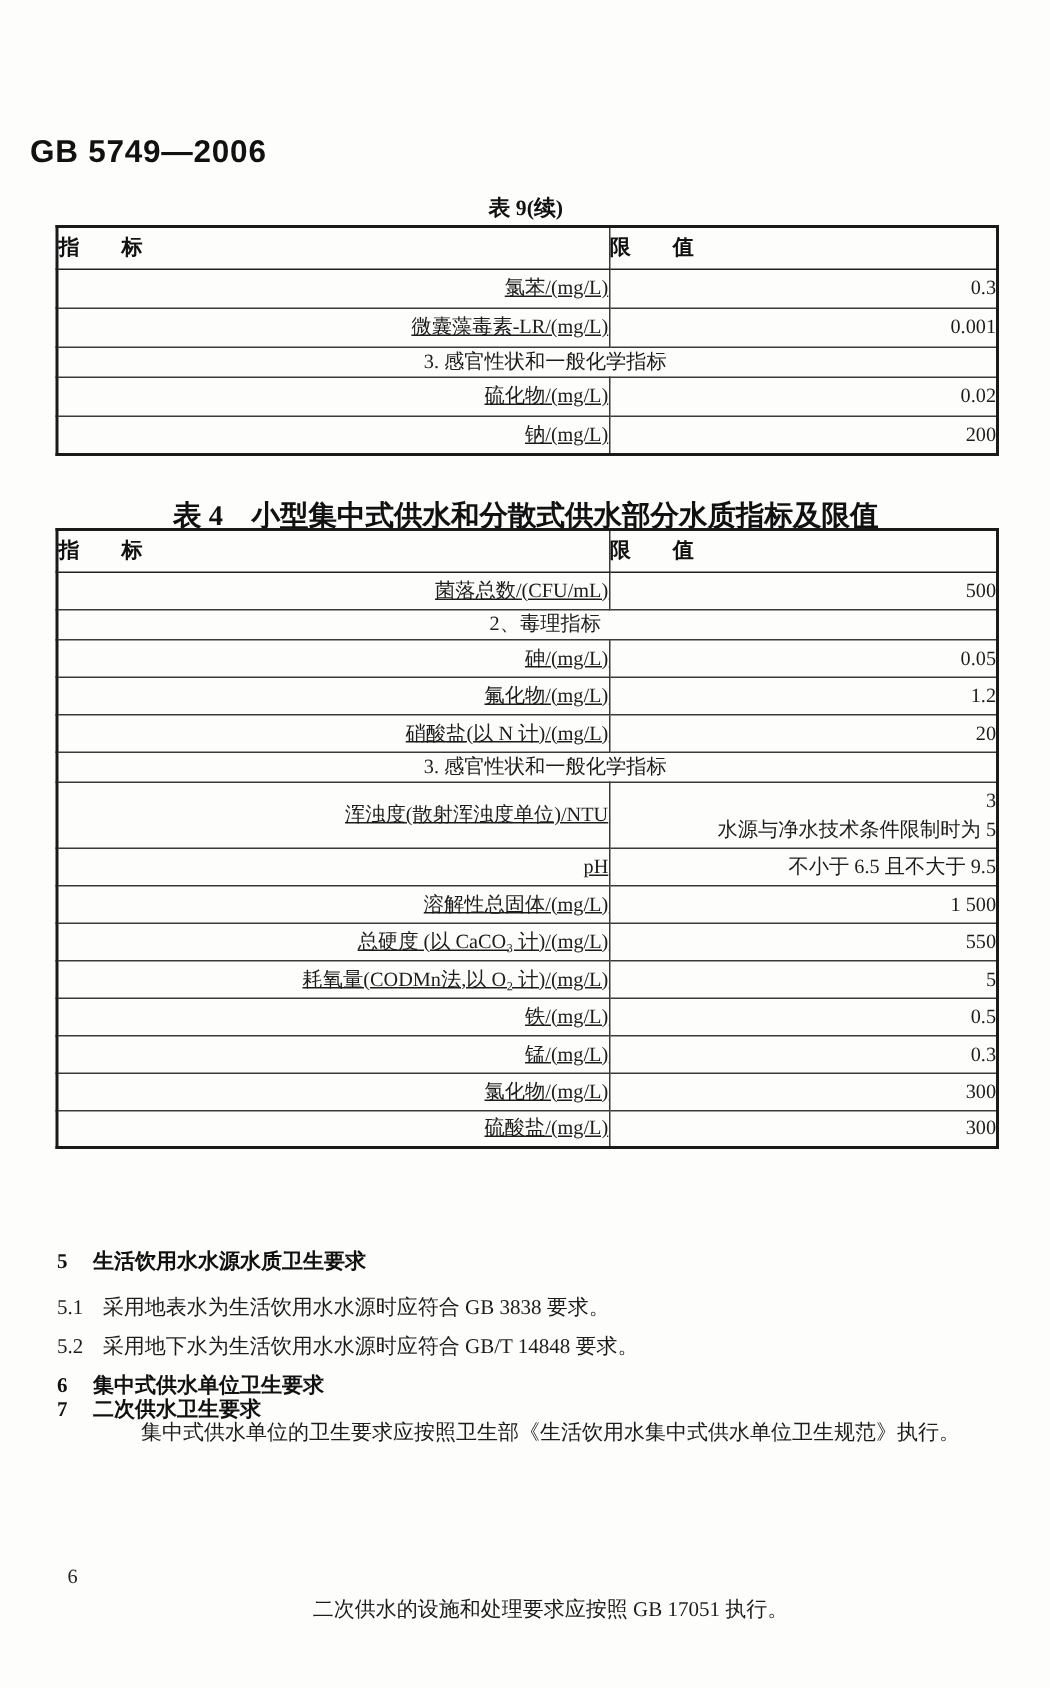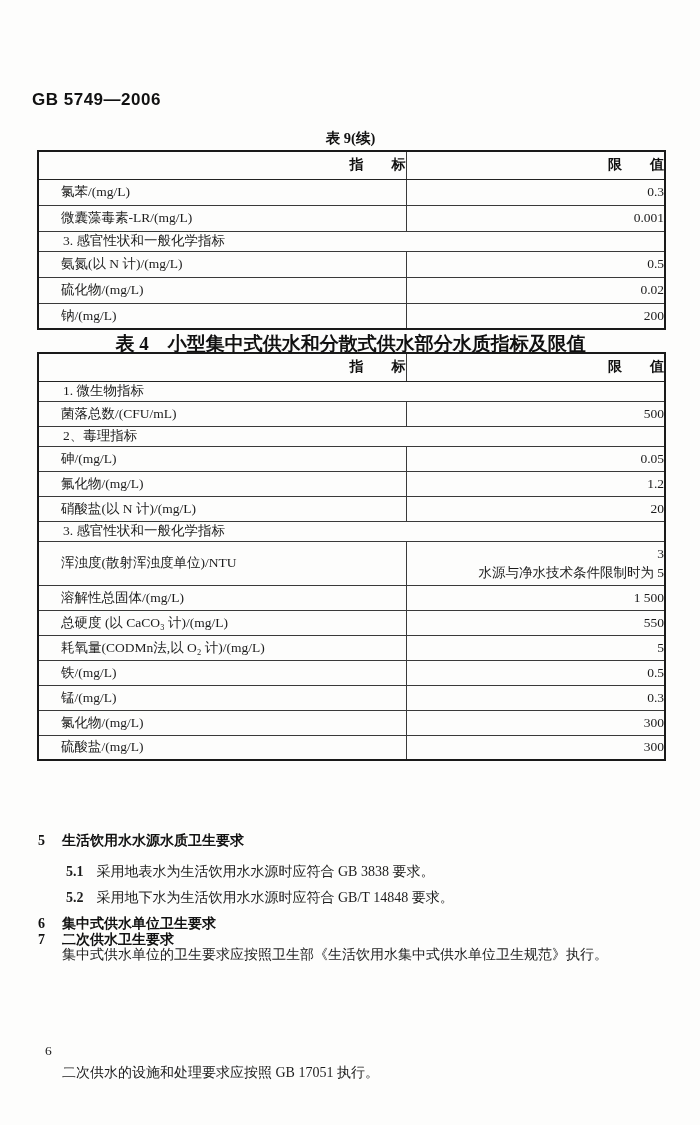--- a/index.html
+++ b/index.html
@@ -4,64 +4,64 @@
 <style>
   * { margin:0; padding:0; box-sizing:border-box; }
   html,body { width:700px; background:#ffffff; }
   body { font-family:"Liberation Serif", serif; color:#1c1c1c; }
   .page {
     position:relative; width:700px; height:1125px;
     background:#fdfdfc; overflow:hidden;
   }
 
   .doc-code {
-    position:absolute; left:32px; top:90px;
+    position:absolute; left:20px; top:90px;
     font-family:"Liberation Sans", sans-serif;
-    font-weight:700; font-size:17px; letter-spacing:0.5px; color:#111;
+    font-weight:700; font-size:21px; letter-spacing:0.5px; color:#111;
   }
 
   .tbl-title {
     position:absolute; left:37px; width:627px; text-align:center;
     font-weight:700; font-size:14.5px; color:#111;
   }
   .t3-title { top:129px; }
   .t4-title { top:331px; font-size:19px; }
 
   table.std-table {
     position:absolute; left:37px; width:627px;
     border-collapse:collapse; table-layout:fixed;
     font-size:13.5px; color:#1c1c1c;
     border:2px solid #1a1a1a;
   }
   .t3 { top:150px; }
   .t4 { top:352px; }
   table.std-table td { border:1px solid #3a3a3a; vertical-align:middle; }
   tr.hdr td {
-    font-weight:700; text-align:right; height:28px; font-size:14px; color:#111;
+    font-weight:700; text-align:left; height:28px; font-size:14px; color:#111;
     border-bottom:1px solid #222;
   }
-  tr.data td.ind { text-align:left; padding-left:22px; height:26px; }
+  tr.data td.ind { text-align:right; padding-left:12px; height:26px;text-decoration:underline; }
   .t4 tr.data td.ind { height:25px; }
   tr.data td.lim { text-align:right; }
-  tr.cat td { text-align:left; padding-left:24px; height:20px; }
+  tr.cat td { text-align:center; padding-left:24px; height:20px; }
   tr.tall td { height:44px; }
   tr.tall td.lim { padding:2px 0; }
   .lim-line { line-height:19px; }
 
   .sec-h {
     position:absolute; left:38px;
     font-weight:700; font-size:14px; color:#111; white-space:nowrap;
   }
   .sec-num { display:inline-block; margin-right:17px; }
   .sec-item {
     position:absolute; left:38px; font-size:14px; white-space:nowrap; color:#1c1c1c;
   }
-  .item-num { font-weight:700; display:inline-block; margin-right:13px;margin-left:28px; }
+  .item-num { font-weight:400; display:inline-block; margin-right:13px; }
   .sec-para {
-    position:absolute; left:62px; width:610px; font-size:14px; color:#1c1c1c;
+    position:absolute; left:62px; width:610px; font-size:14px; color:#1c1c1c;text-align:center;
   }
   .page-num {
     position:absolute; left:45px; top:1043px; font-size:13.5px; color:#222;
   }
 </style>
 </head>
 <body>
 
 <div class="page">
 
@@ -83,24 +83,20 @@
         <td class="lim">0.3</td>
       </tr>
       <tr class="data">
         <td class="ind">微囊藻毒素-LR/(mg/L)</td>
         <td class="lim">0.001</td>
       </tr>
       <tr class="cat">
         <td colspan="2">3. 感官性状和一般化学指标</td>
       </tr>
       <tr class="data">
-        <td class="ind">氨氮(以 N 计)/(mg/L)</td>
-        <td class="lim">0.5</td>
-      </tr>
-      <tr class="data">
         <td class="ind">硫化物/(mg/L)</td>
         <td class="lim">0.02</td>
       </tr>
       <tr class="data">
         <td class="ind">钠/(mg/L)</td>
         <td class="lim">200</td>
       </tr>
     </tbody>
   </table>
 
@@ -108,23 +104,20 @@
   <table class="std-table t4">
     <colgroup>
         <col style="width:368px">
         <col style="width:259px">
       </colgroup>
     <tbody>
       <tr class="hdr">
         <td>指　　标</td>
         <td>限　　值</td>
       </tr>
-      <tr class="cat">
-        <td colspan="2">1. 微生物指标</td>
-      </tr>
       <tr class="data">
         <td class="ind">菌落总数/(CFU/mL)</td>
         <td class="lim">500</td>
       </tr>
       <tr class="cat">
         <td colspan="2">2、毒理指标</td>
       </tr>
       <tr class="data">
         <td class="ind">砷/(mg/L)</td>
         <td class="lim">0.05</td>
@@ -141,20 +134,24 @@
         <td colspan="2">3. 感官性状和一般化学指标</td>
       </tr>
       <tr class="data tall">
         <td class="ind">浑浊度(散射浑浊度单位)/NTU</td>
         <td class="lim">
           <div class="lim-line">3</div>
           <div class="lim-line">水源与净水技术条件限制时为 5</div>
         </td>
       </tr>
       <tr class="data">
+        <td class="ind">pH</td>
+        <td class="lim">不小于 6.5 且不大于 9.5</td>
+      </tr>
+      <tr class="data">
         <td class="ind">溶解性总固体/(mg/L)</td>
         <td class="lim">1 500</td>
       </tr>
       <tr class="data">
         <td class="ind">总硬度 (以 CaCO₃ 计)/(mg/L)</td>
         <td class="lim">550</td>
       </tr>
       <tr class="data">
         <td class="ind">耗氧量(CODMn法,以 O₂ 计)/(mg/L)</td>
         <td class="lim">5</td>

